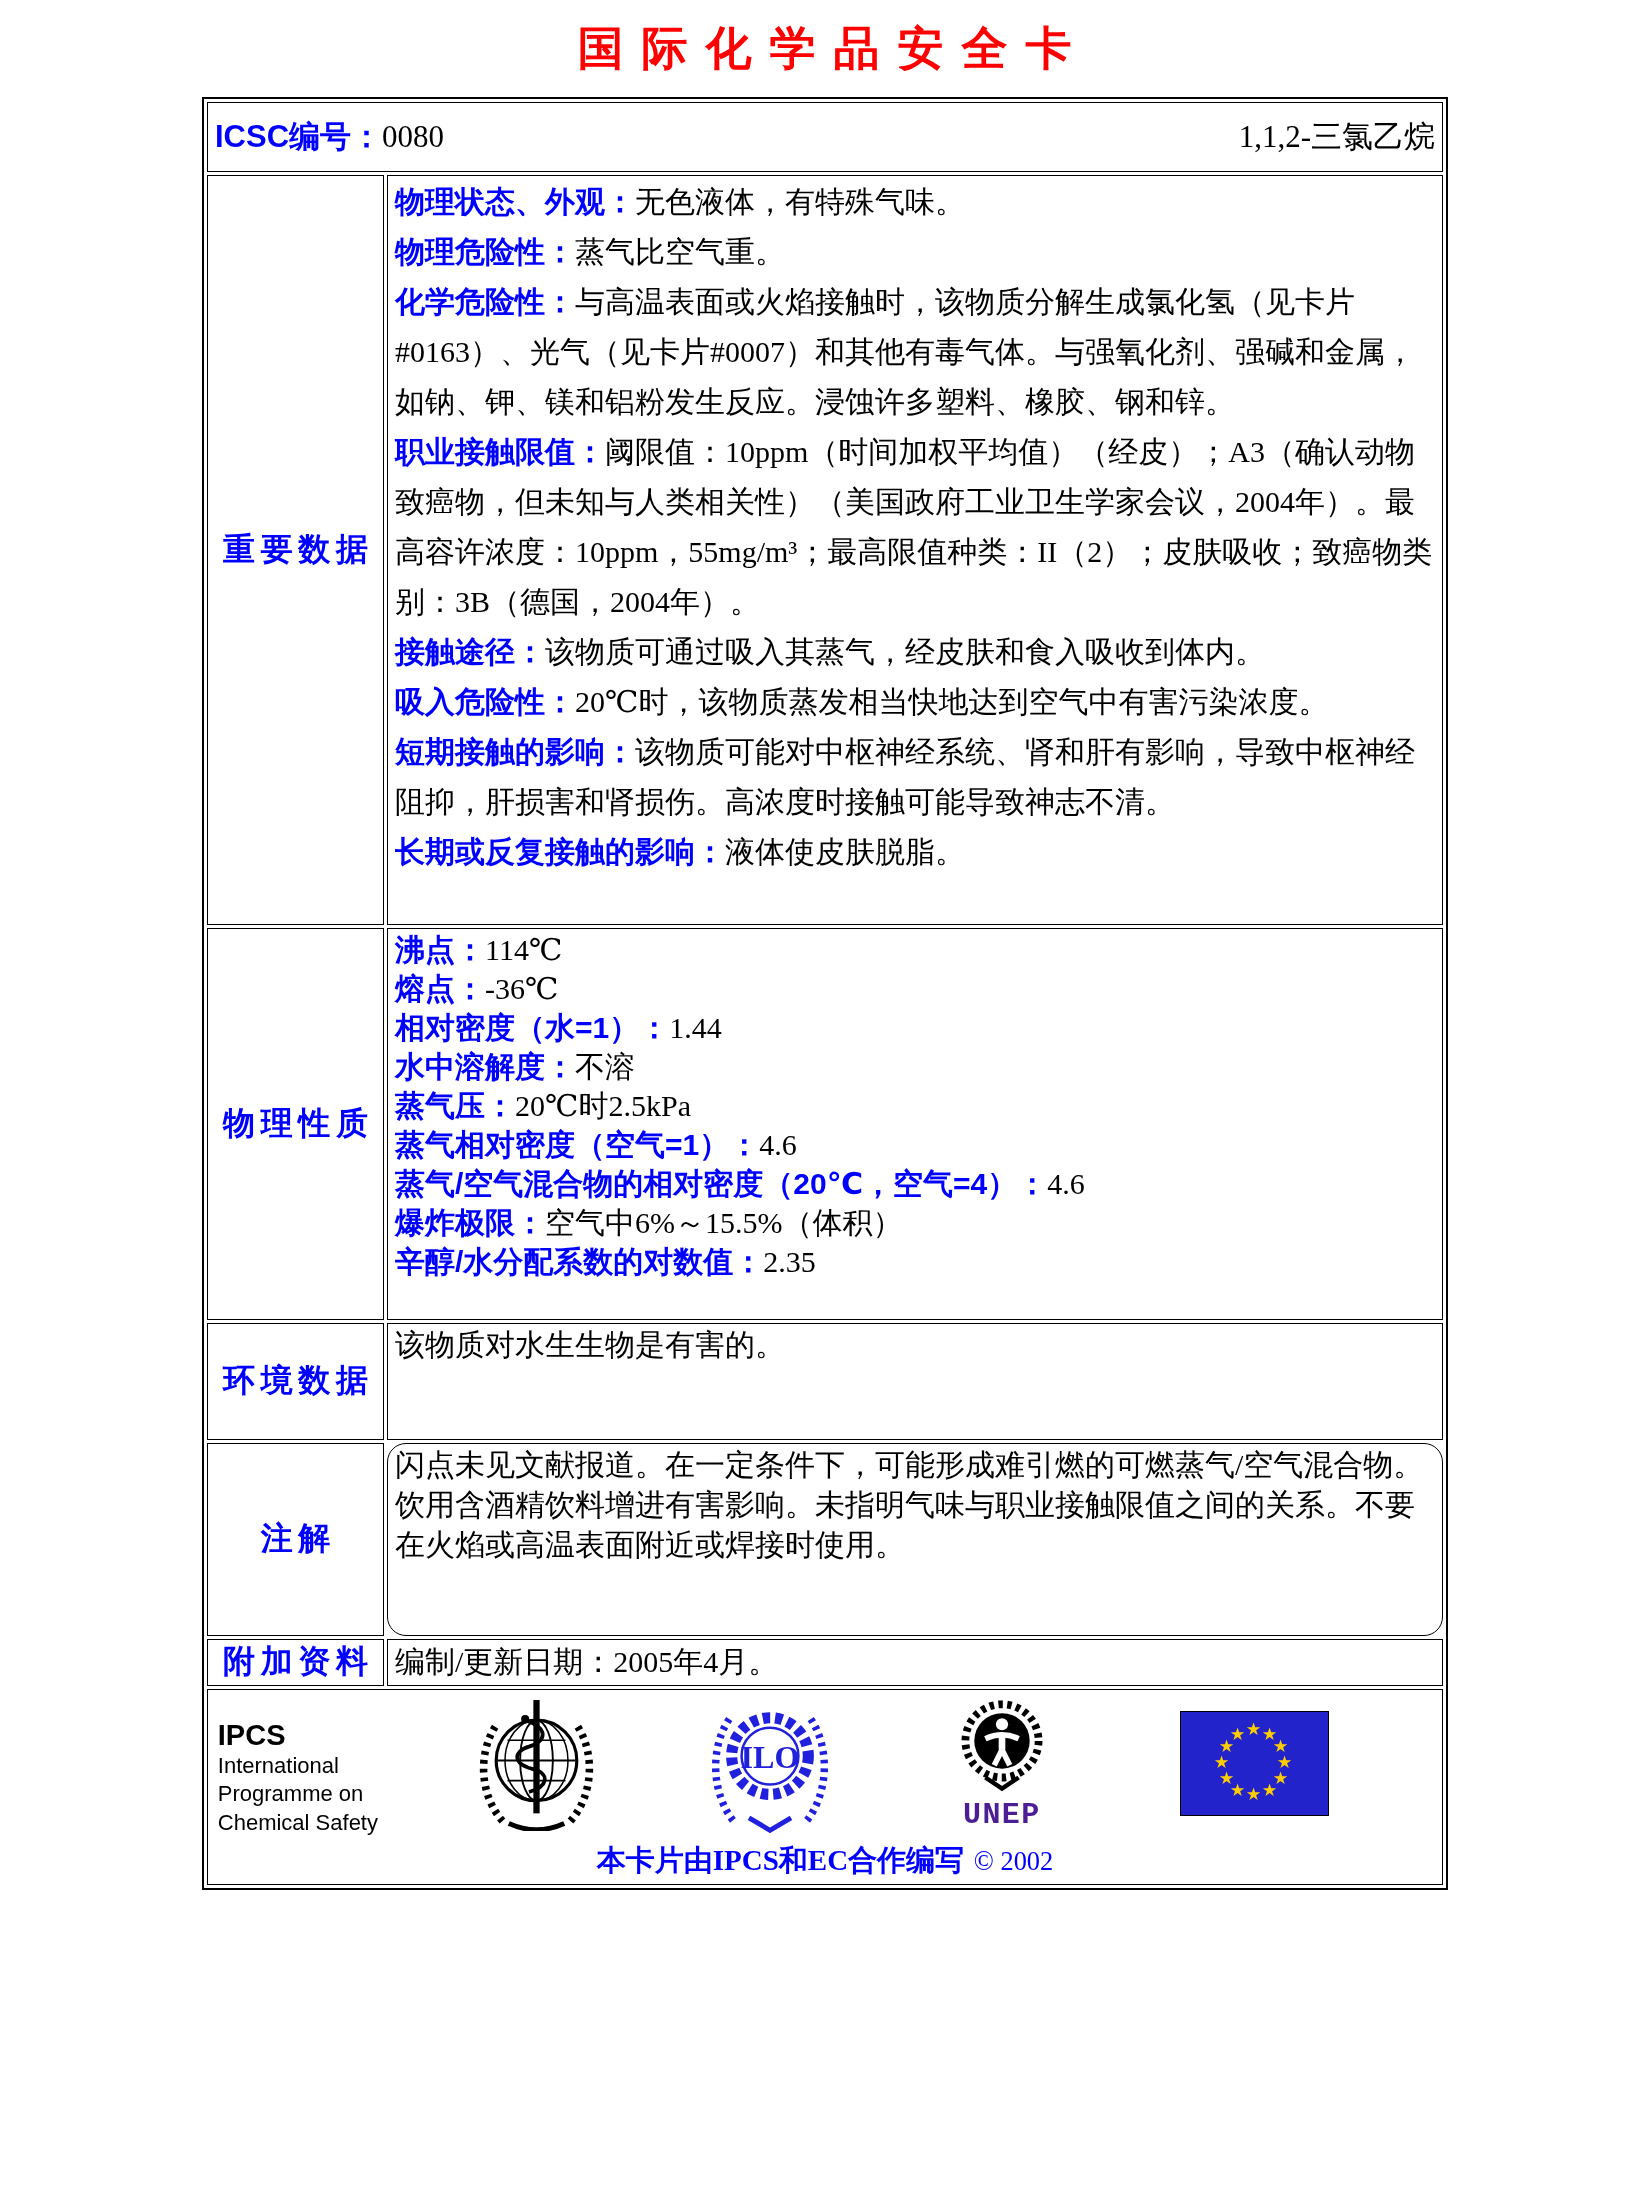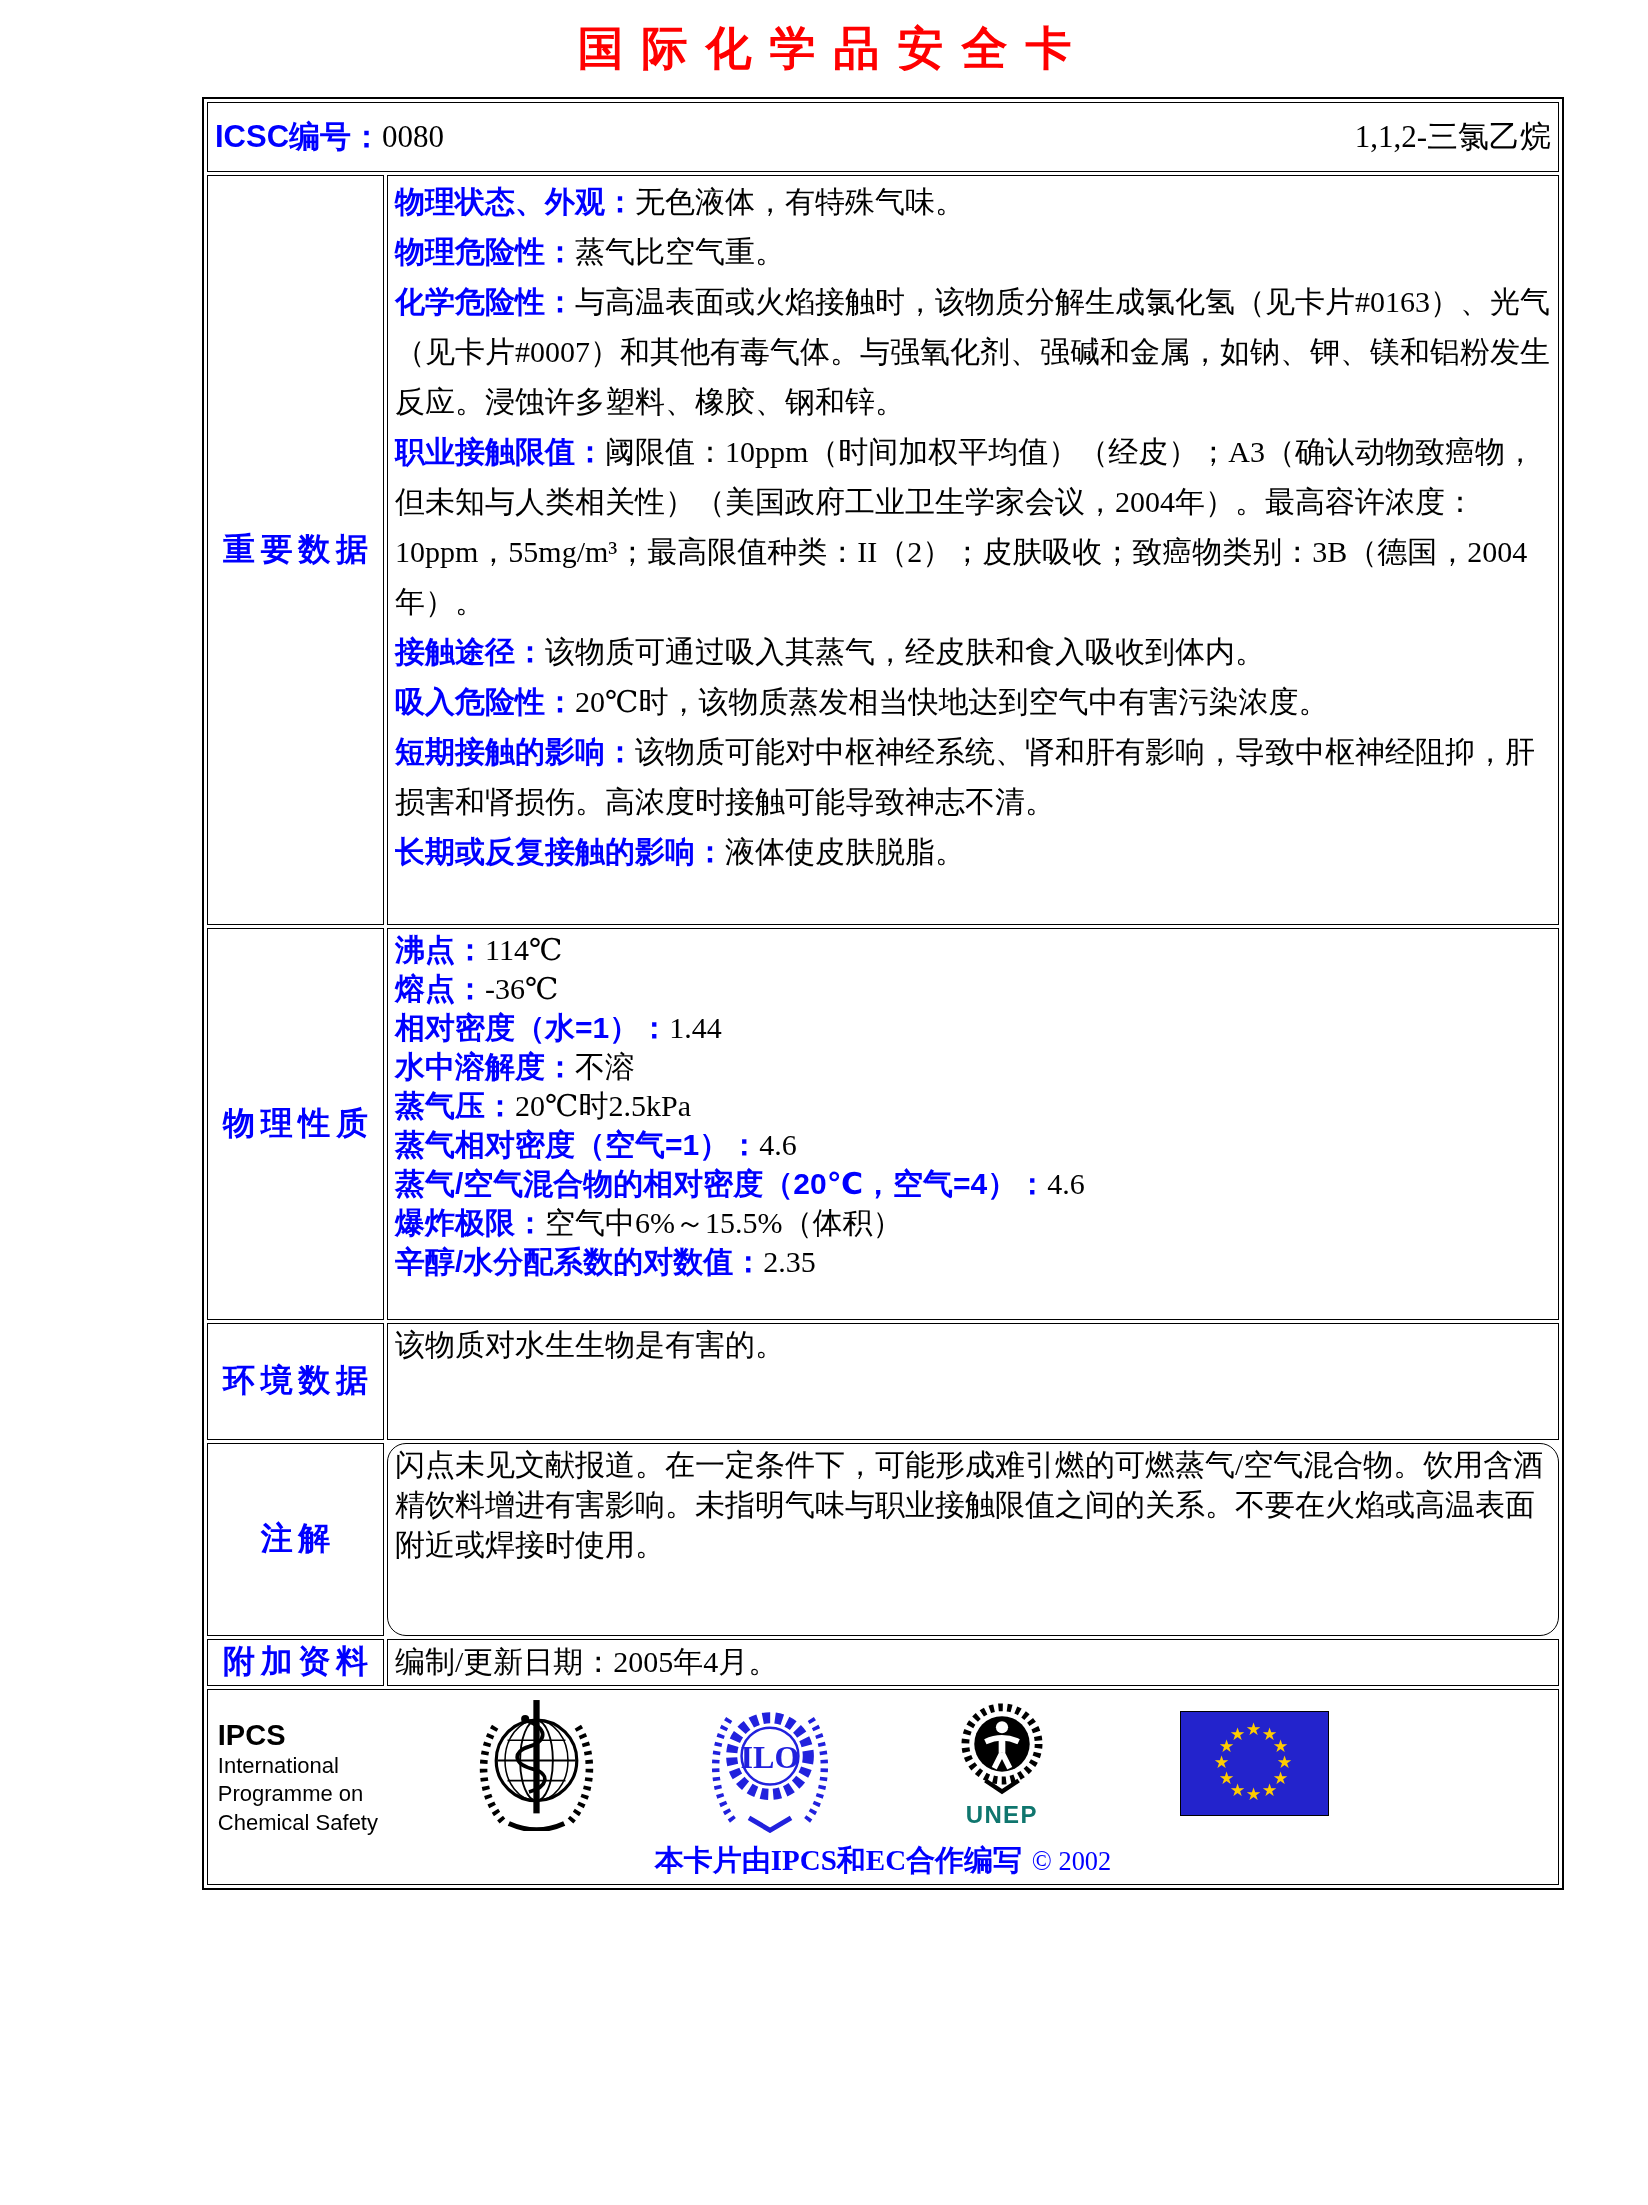--- a/index.html
+++ b/index.html
@@ -13,21 +13,21 @@
     text-align:center;
     color:#ff0000;
     font-family:"Liberation Sans","DejaVu Sans",sans-serif;
     font-weight:bold;
     font-size:46px;
     letter-spacing:18px;
     text-indent:18px;
   }
   table.card {
     margin:16.7px 0 0 202px;
-    width:1362px;
+    width:1246px;
     table-layout:fixed;
     border-collapse:separate;
     border-spacing:3.5px;
     border:2.8px solid #000;
     background:#fff;
   }
   col.c1 { width:177px; }
   td {
     border:1.4px solid #000;
     vertical-align:top;
@@ -71,23 +71,23 @@
     align-self:flex-start;
     padding-top:23.6px;
   }
   .ipcs-acronym { font-weight:bold; font-size:29px; line-height:33px; }
   .ipcs-line { font-size:22px; line-height:28.5px; }
   .logo { flex:0 0 auto; }
   .who-logo  { margin-left:40px; }
   .ilo-logo  { margin-left:96px; }
   .unep-wrap { margin-left:103px; text-align:center; }
   .unep-text {
-    font-family:Liberation Sans, sans-serif;
-    font-weight:bold; font-size:24px; letter-spacing:1.4px;
-    margin-top:-4.2px; color:#0f766e;
+    font-family:Liberation Mono, monospace;
+    font-weight:bold; font-size:30px; letter-spacing:1.4px;
+    margin-top:-4.2px; color:#4c1d95;
   }
   .eu-flag {
     margin-left:117px;
     width:147px; height:103px;
     background:#2323cc;
     border:1.4px solid #000;
     position:relative;
     flex:0 0 auto;
   }
   .eu-star {

